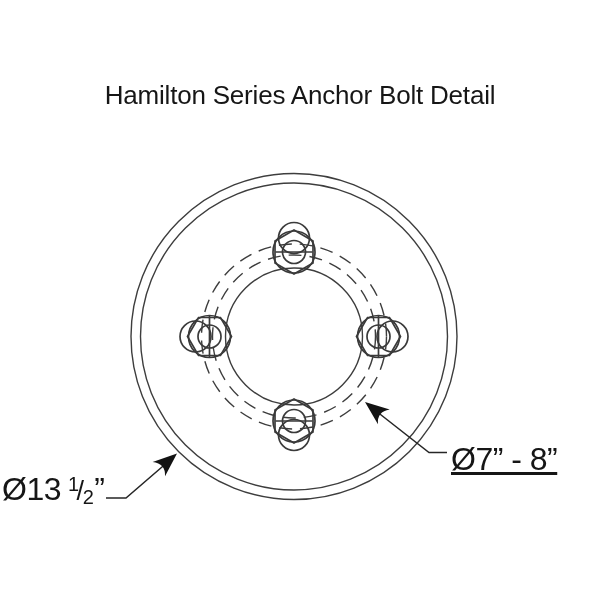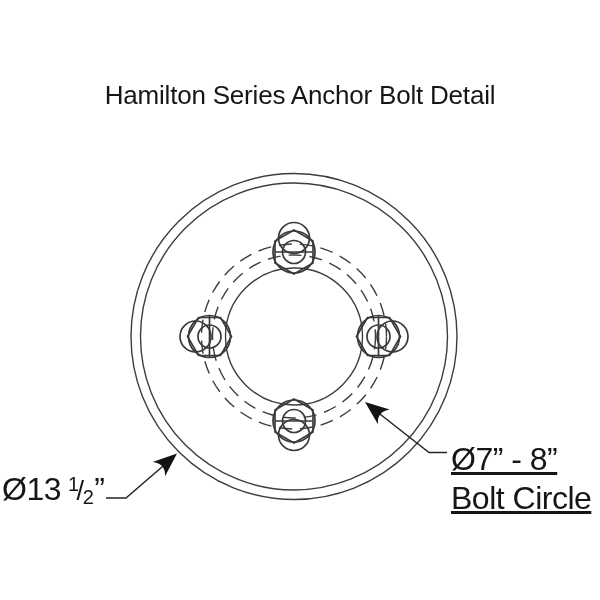--- a/index.html
+++ b/index.html
@@ -78,14 +78,13 @@
   <polyline class="leader" points="447,452.5 429,452.5 369,405.5"></polyline>
   <path class="arrow" d="M0,0 L-24,9.5 Q-15,0 -24,-9.5 Z" transform="translate(365,402) rotate(-141.7)"></path>
 </svg>
 
 <div class="label label-plate">
   <span>Ø13</span><span class="frac-sup">1</span><span class="frac-slash">/</span><span class="frac-sub">2</span><span>”</span>
 </div>
 
 <div class="label label-bc">
   <div>Ø7” - 8”</div>
-  <div>Bolt Circle</div>
 </div>
 
 </body></html>

